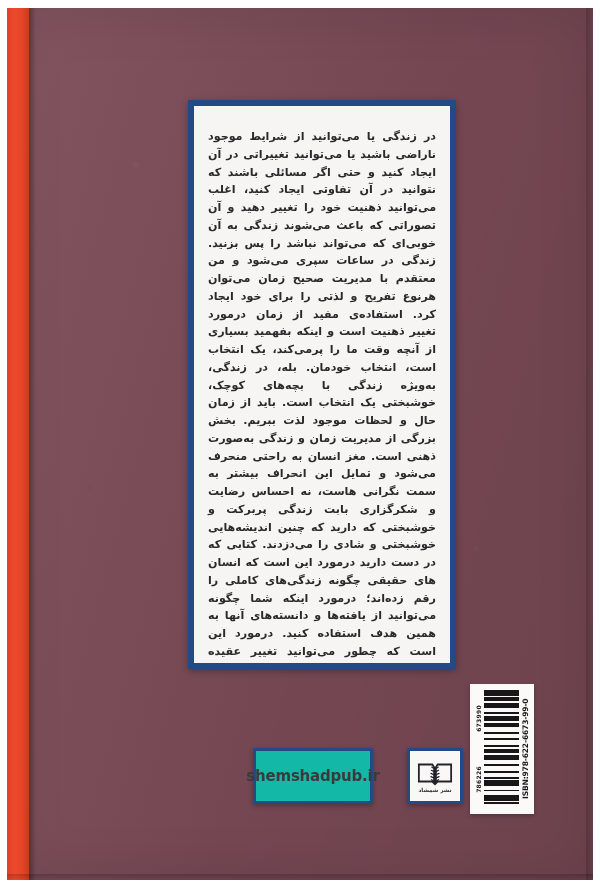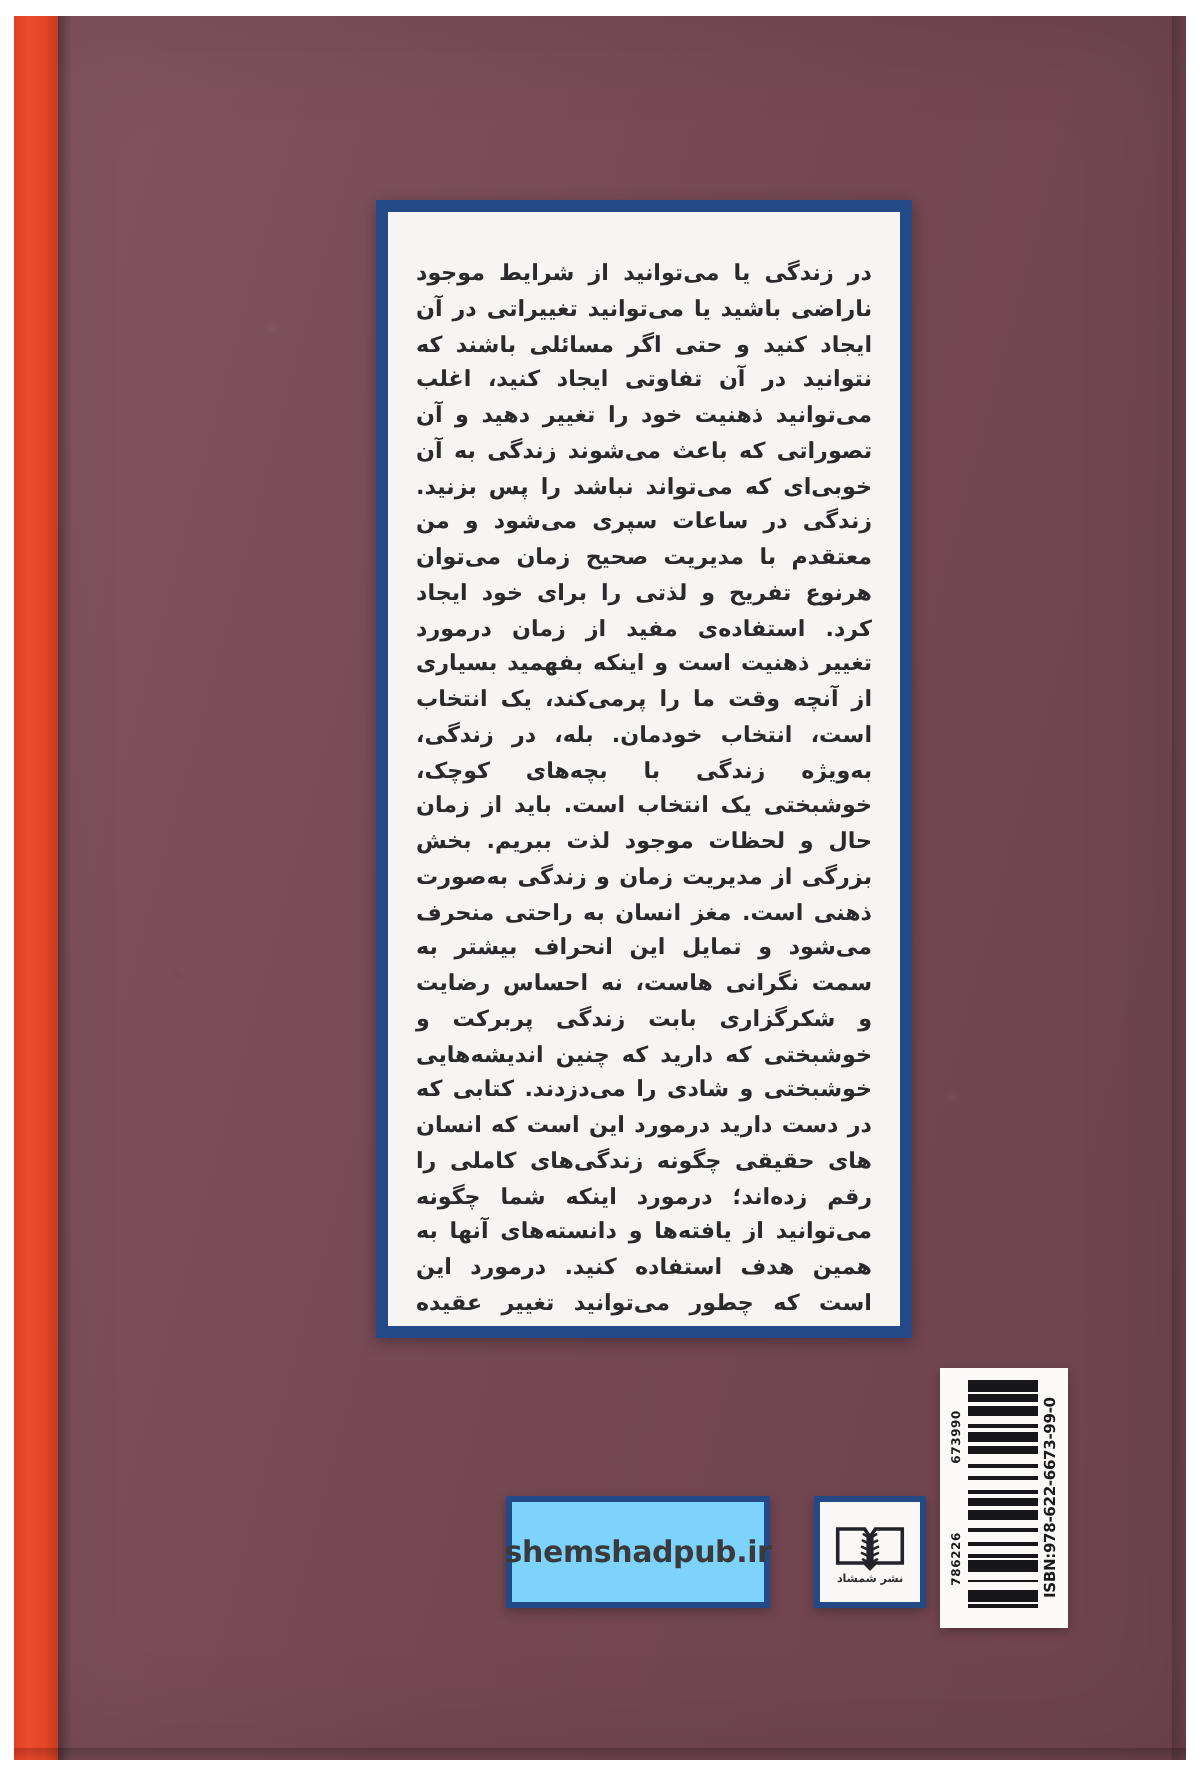--- a/index.html
+++ b/index.html
@@ -108,23 +108,23 @@
     letter-spacing: 0;
     margin: 0;
     word-spacing: .5px;
   }
 
   
   .url-box {
     position: absolute;
     left: 253px;
     top: 748px;
-    width: 132px;
+    width: 120px;
     height: 56px;
-    background: #7dd3fc;
+    background: #14b8a6;
     border: 3px solid #234a86;
     box-sizing: border-box;
     display: flex;
     align-items: center;
     justify-content: center;
     box-shadow: 0 2px 5px rgba(0,0,0,0.28);
   }
   .url-text {
     font-family: "DejaVu Sans", "Liberation Sans", sans-serif;
     font-size: 15px;

